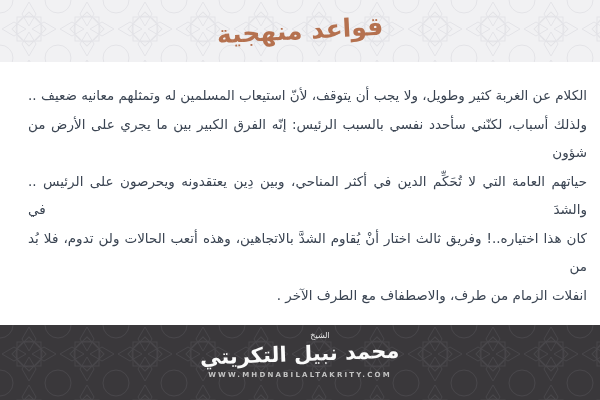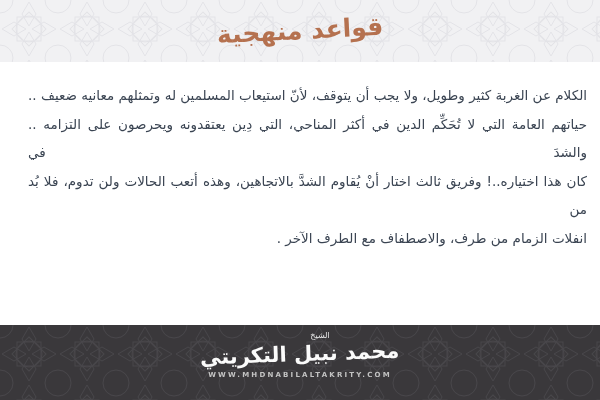--- a/index.html
+++ b/index.html
@@ -114,21 +114,22 @@
           </g>
         </pattern>
       </defs>
       <rect width="600" height="62" fill="url(#pat-light)"></rect>
     </svg>
     <h1 class="title">قواعد منهجية</h1>
   </header>
 
   <main class="body-text" dir="rtl">
     <p class="line-justified">الكلام عن الغربة كثير وطويل، ولا يجب أن يتوقف، لأنّ استيعاب المسلمين له وتمثلهم معانيه ضعيف ..</p>
-    <p class="line-justified">حياتهم العامة التي لا تُحَكِّم الدين في أكثر المناحي، التي دِين يعتقدونه ويحرصون على التزامه .. والشدَ في</p>
+    <p class="line-justified">ولذلك أسباب، لكنّني سأحدد نفسي بالسبب الرئيس: إنّه الفرق الكبير بين ما يجري على الأرض من شؤون</p>
+    <p class="line-justified">حياتهم العامة التي لا تُحَكِّم الدين في أكثر المناحي، وبين دِين يعتقدونه ويحرصون على الرئيس .. والشدَ في</p>
     <p class="line-justified">كان هذا اختياره..! وفريق ثالث اختار أنْ يُقاوم الشدَّ بالاتجاهين، وهذه أتعب الحالات ولن تدوم، فلا بُد من</p>
     <p class="line-last">انفلات الزمام من طرف، والاصطفاف مع الطرف الآخر .</p>
   </main>
 
   <footer class="band band-bottom">
     <svg class="pattern-svg" width="600" height="75" aria-hidden="true">
       <defs>
         <pattern id="pat-dark" width="58" height="58" patternUnits="userSpaceOnUse">
           <g fill="none" stroke="#48464a" stroke-width="1">
             <circle cx="29" cy="29" r="13"></circle>

